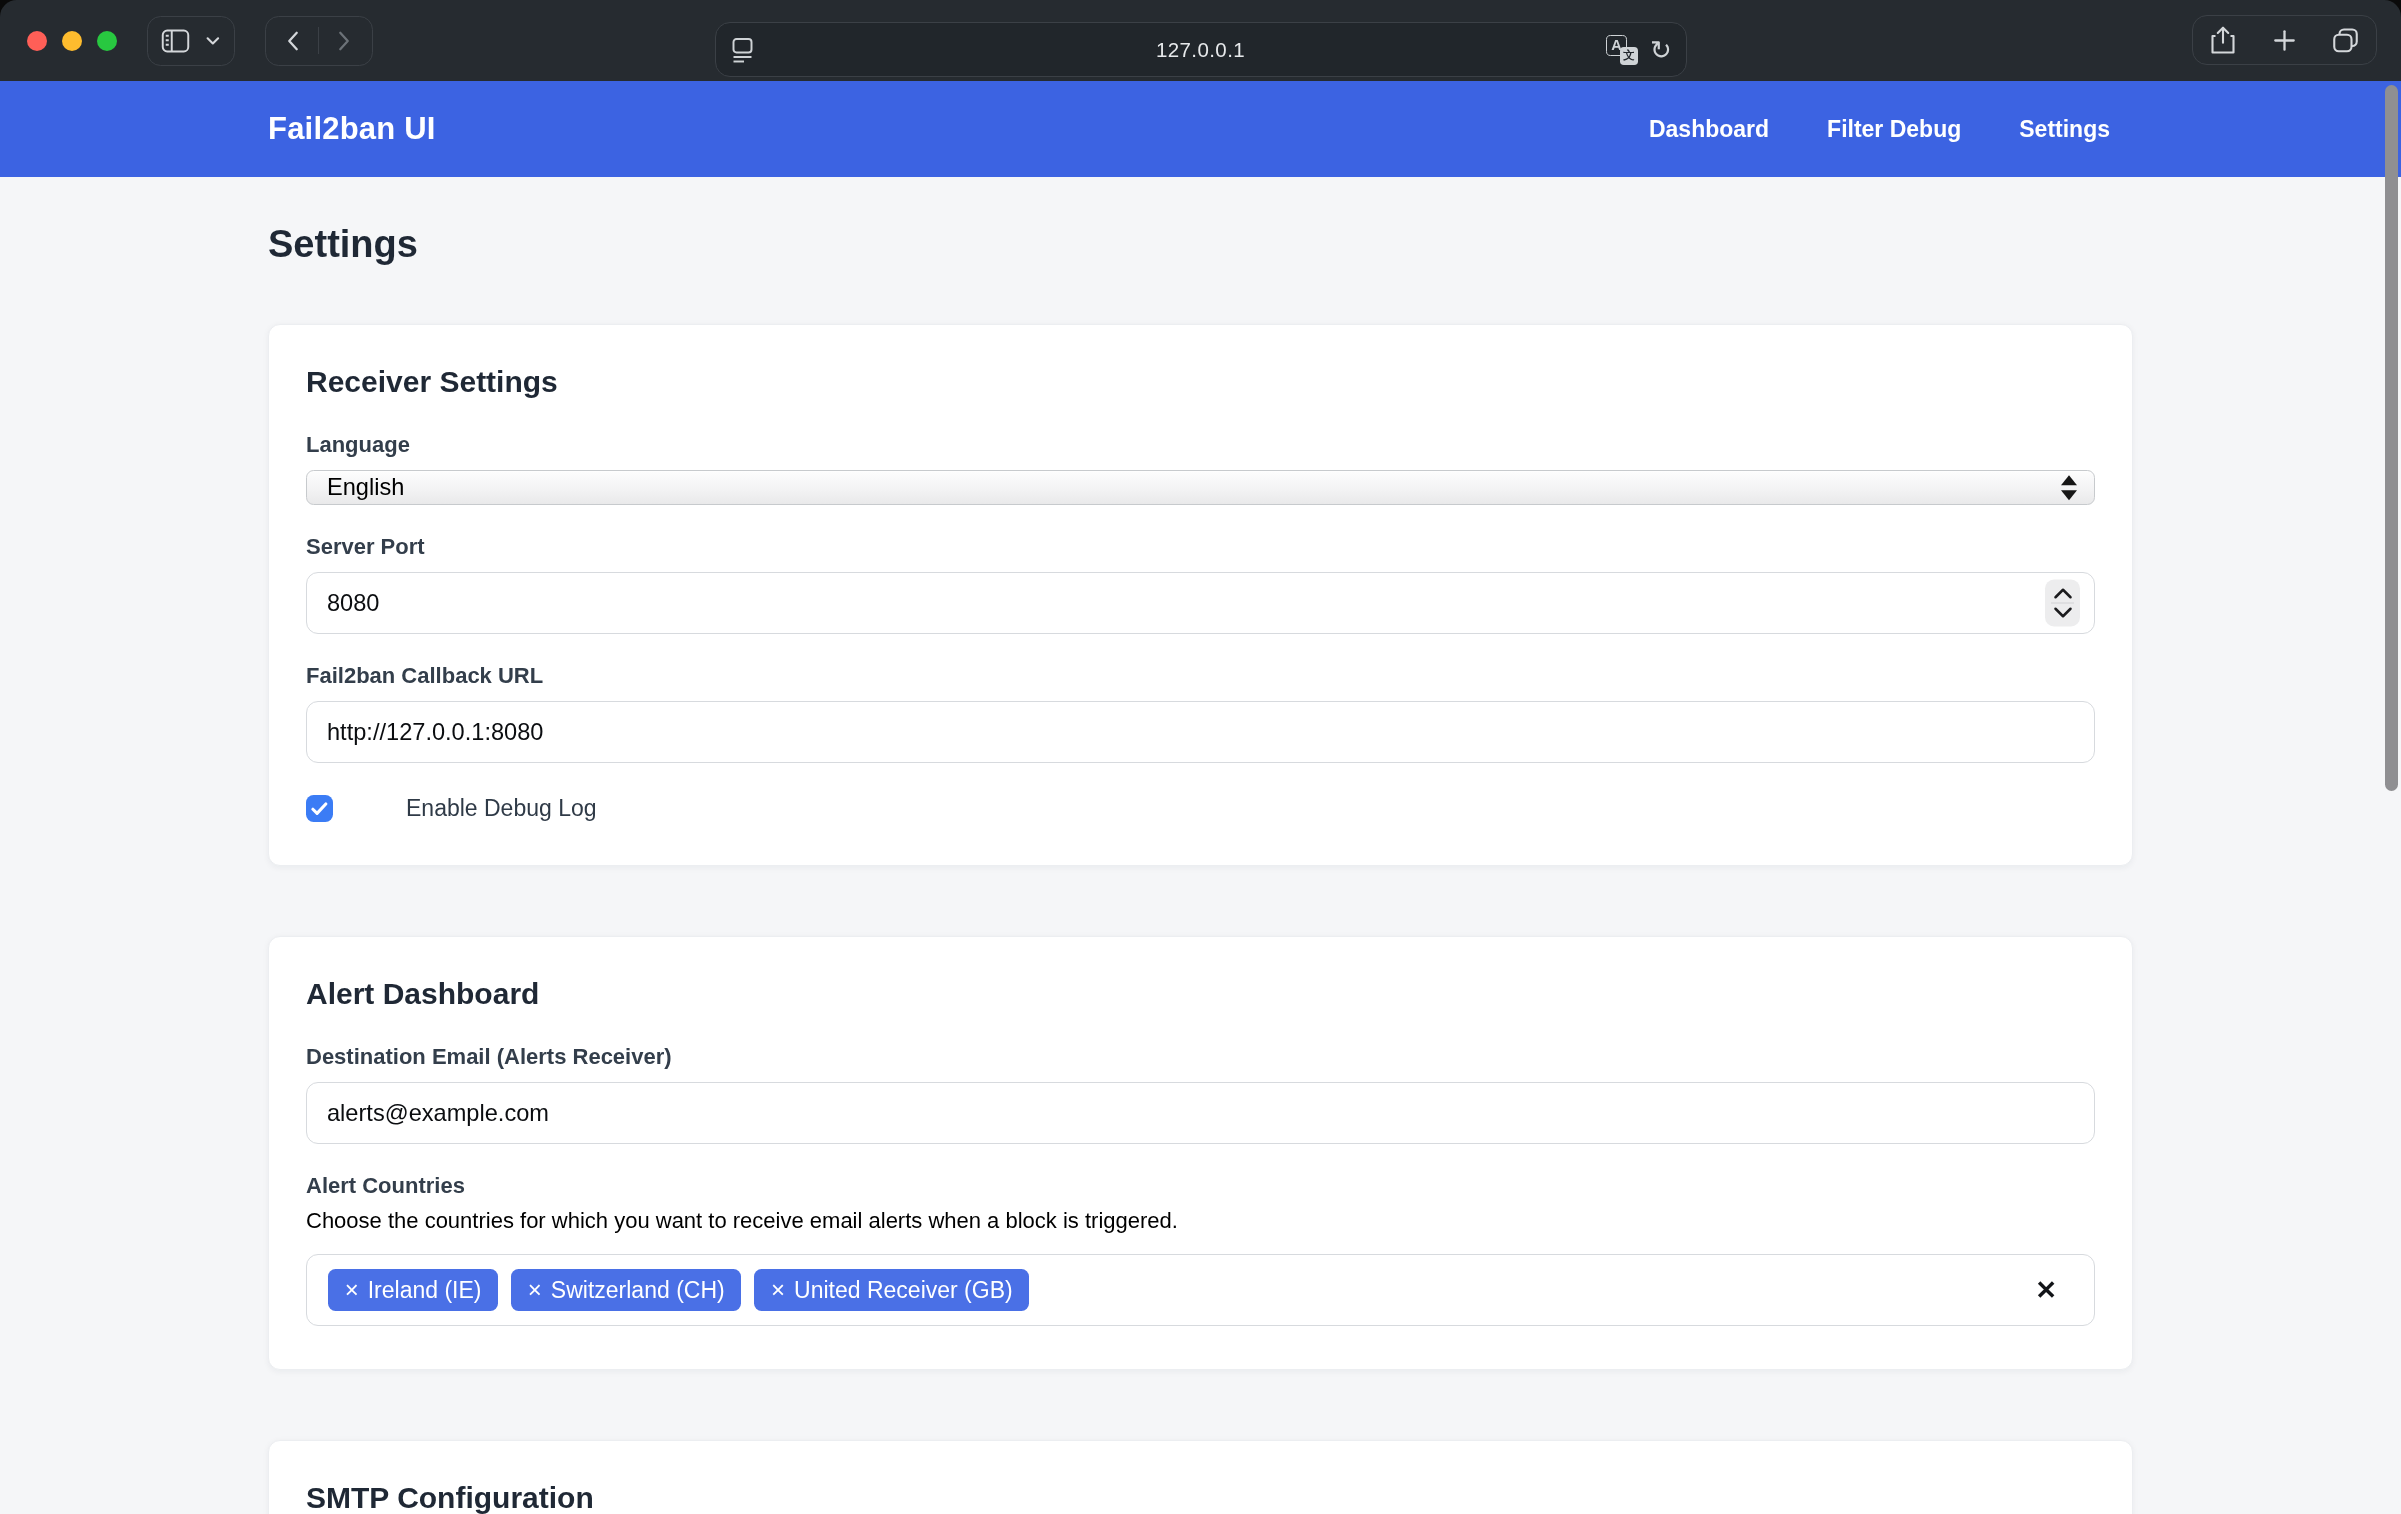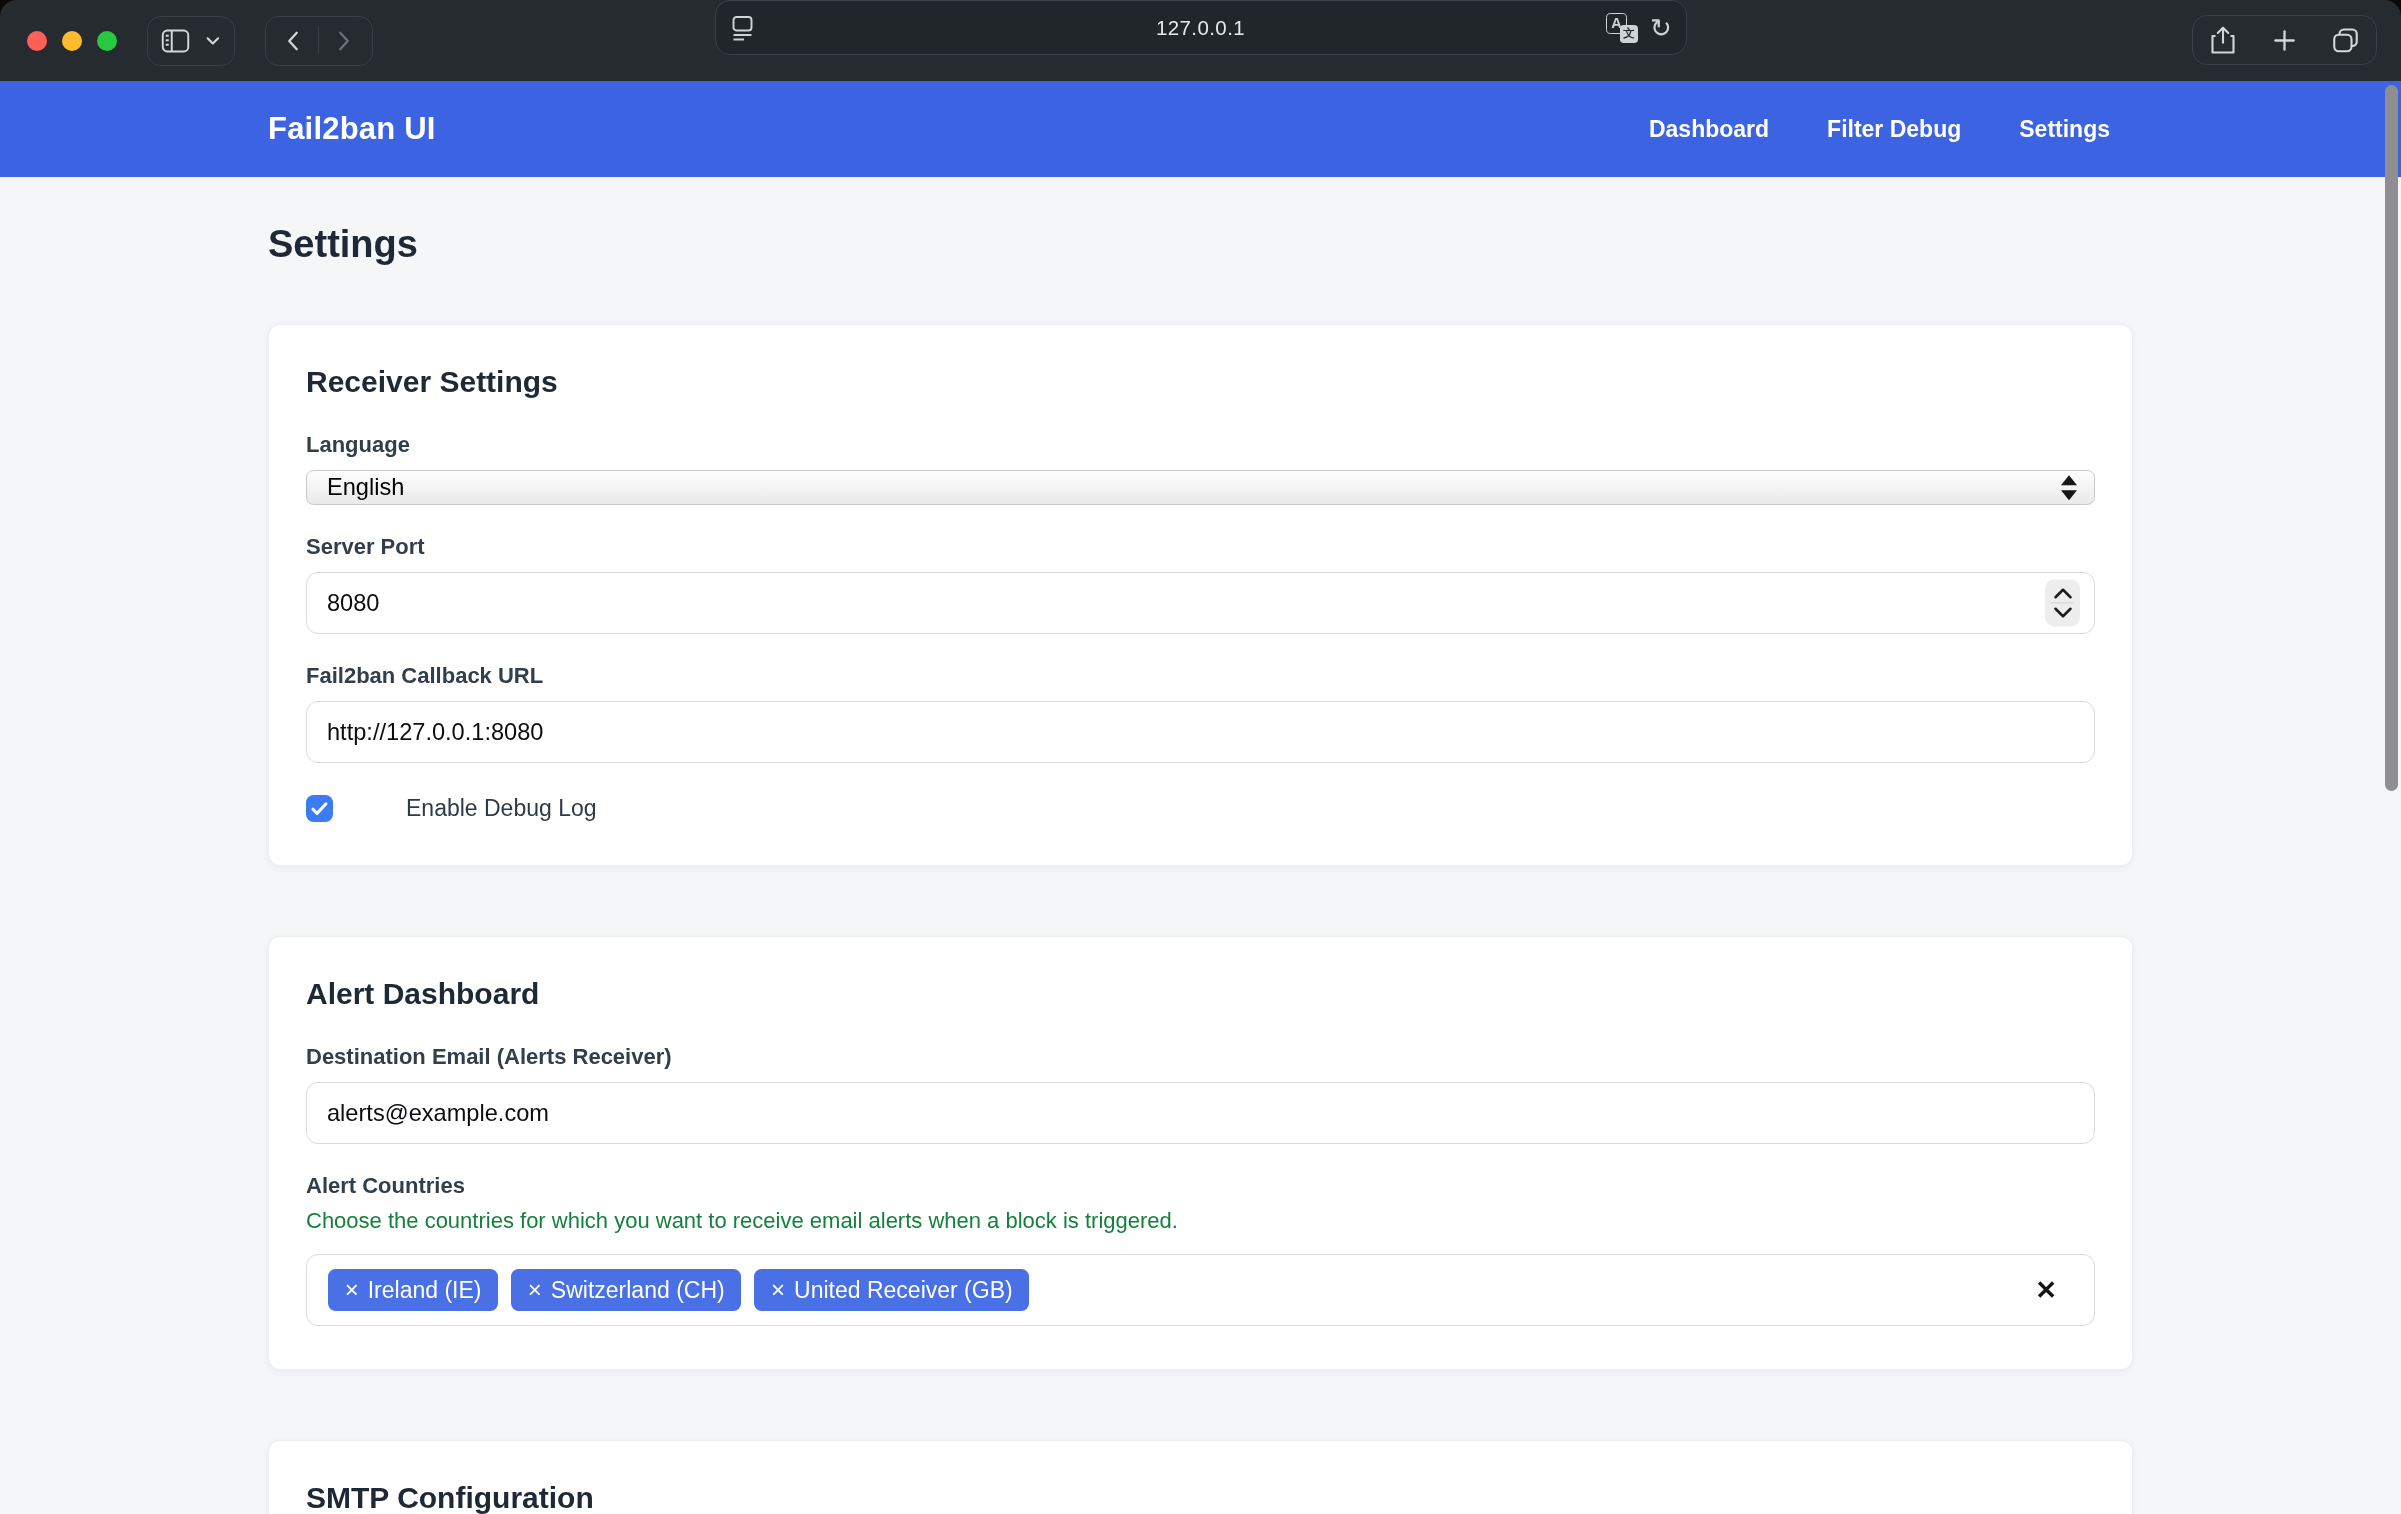--- a/index.html
+++ b/index.html
@@ -9,21 +9,21 @@
 
   
   .toolbar { position:relative; height:81px; background:#262b30; display:flex; align-items:center; }
   .traffic { display:flex; gap:15px; margin-left:27px; }
   .traffic span { width:20px; height:20px; border-radius:50%; display:block; }
   .tl-close{ background:#ff5f57; } .tl-min{ background:#febc2e; } .tl-zoom{ background:#28c840; }
   .tb-group { display:flex; align-items:center; height:50px; border:1.5px solid #3b4046; border-radius:13.7px; margin-left:30px; padding:0 7.6px; gap:4.6px; }
   .tb-btn { display:flex; align-items:center; justify-content:center; width:40px; height:44px; color:#d4d7da; }
   .tb-btn.dim { color:#6c7278; }
   .tb-sep { width:1.5px; height:27px; background:#3b4046; }
-  .addressbar { position:absolute; left:50%; top:0; transform:translateX(-50%);
+  .addressbar { position:absolute; left:50%; top:22px; transform:translateX(-50%);
                 width:972px; height:55px; background:#21262b; border:1.5px solid #3b4046; border-radius:15px;
                 display:flex; align-items:center; padding:0 15px; }
   .ab-url { position:absolute; left:0; right:0; text-align:center; color:#e7e9eb; font-size:20.5px; letter-spacing:0.4px; }
   .ab-left { color:#cfd3d6; z-index:2; }
   .ab-right { position:absolute; right:13.7px; display:flex; align-items:center; gap:12px; z-index:2; }
   .translate-ic { position:relative; width:32px; height:30px; }
   .translate-ic .bub1 { position:absolute; left:0; top:0; width:21px; height:21px; border:1.9px solid #cfd3d6; border-radius:4.6px;
                         color:#cfd3d6; font-size:14.5px; font-weight:700; display:flex; align-items:center; justify-content:center; }
   .translate-ic .bub2 { position:absolute; right:0; bottom:0; width:18px; height:18px; background:#cfd3d6; border-radius:3.8px;
                         color:#21262b; font-size:11.4px; font-weight:700; display:flex; align-items:center; justify-content:center; }
@@ -39,21 +39,21 @@
   .nav-links a { color:#fff; font-size:23px; font-weight:600; text-decoration:none; }
 
   
   .page { height:1338px; background:#f5f6f8; padding:46px 268px 0 268px; }
   .page-title { font-size:38px; font-weight:700; color:#1f2835; margin-bottom:58px; }
   .card { background:#fff; border:0.8px solid #eceef1; border-radius:12px;
           box-shadow:0 1.5px 6px rgba(25,35,60,.05); padding:40px 37px 43px 37px; margin-bottom:70px; }
   .card-title { font-size:30px; font-weight:700; color:#1f2835; margin-bottom:33px; }
   .f-label { font-size:22px; font-weight:700; color:#333e4b; margin:29px 0 12px 0; }
   .f-label:first-of-type { margin-top:0; }
-  .help-text { font-size:22px; color:#15803d; margin:10.7px 0 20px 0; }
+  .help-text { font-size:22px; color:#000000; margin:10.7px 0 20px 0; }
 
   .text-input { width:100%; height:62px; border:1.5px solid #d7dade; border-radius:12px; background:#fff;
                 font-family:"Liberation Sans", sans-serif; font-size:23.6px; color:#0b0d10; padding:0 20px; outline:none; }
   .input-wrap { position:relative; }
   .num-stepper { position:absolute; right:15px; top:50%; transform:translateY(-50%); width:35px; height:47px;
                  background:#ededee; border-radius:9px; display:flex; flex-direction:column; align-items:center; justify-content:center; }
   .num-stepper .div { width:23px; height:1.5px; background:#d2d2d4; margin:2.3px 0; }
 
   
   .mac-select { position:relative; height:35px; border:1.5px solid #c7cacd; border-radius:7.6px;

